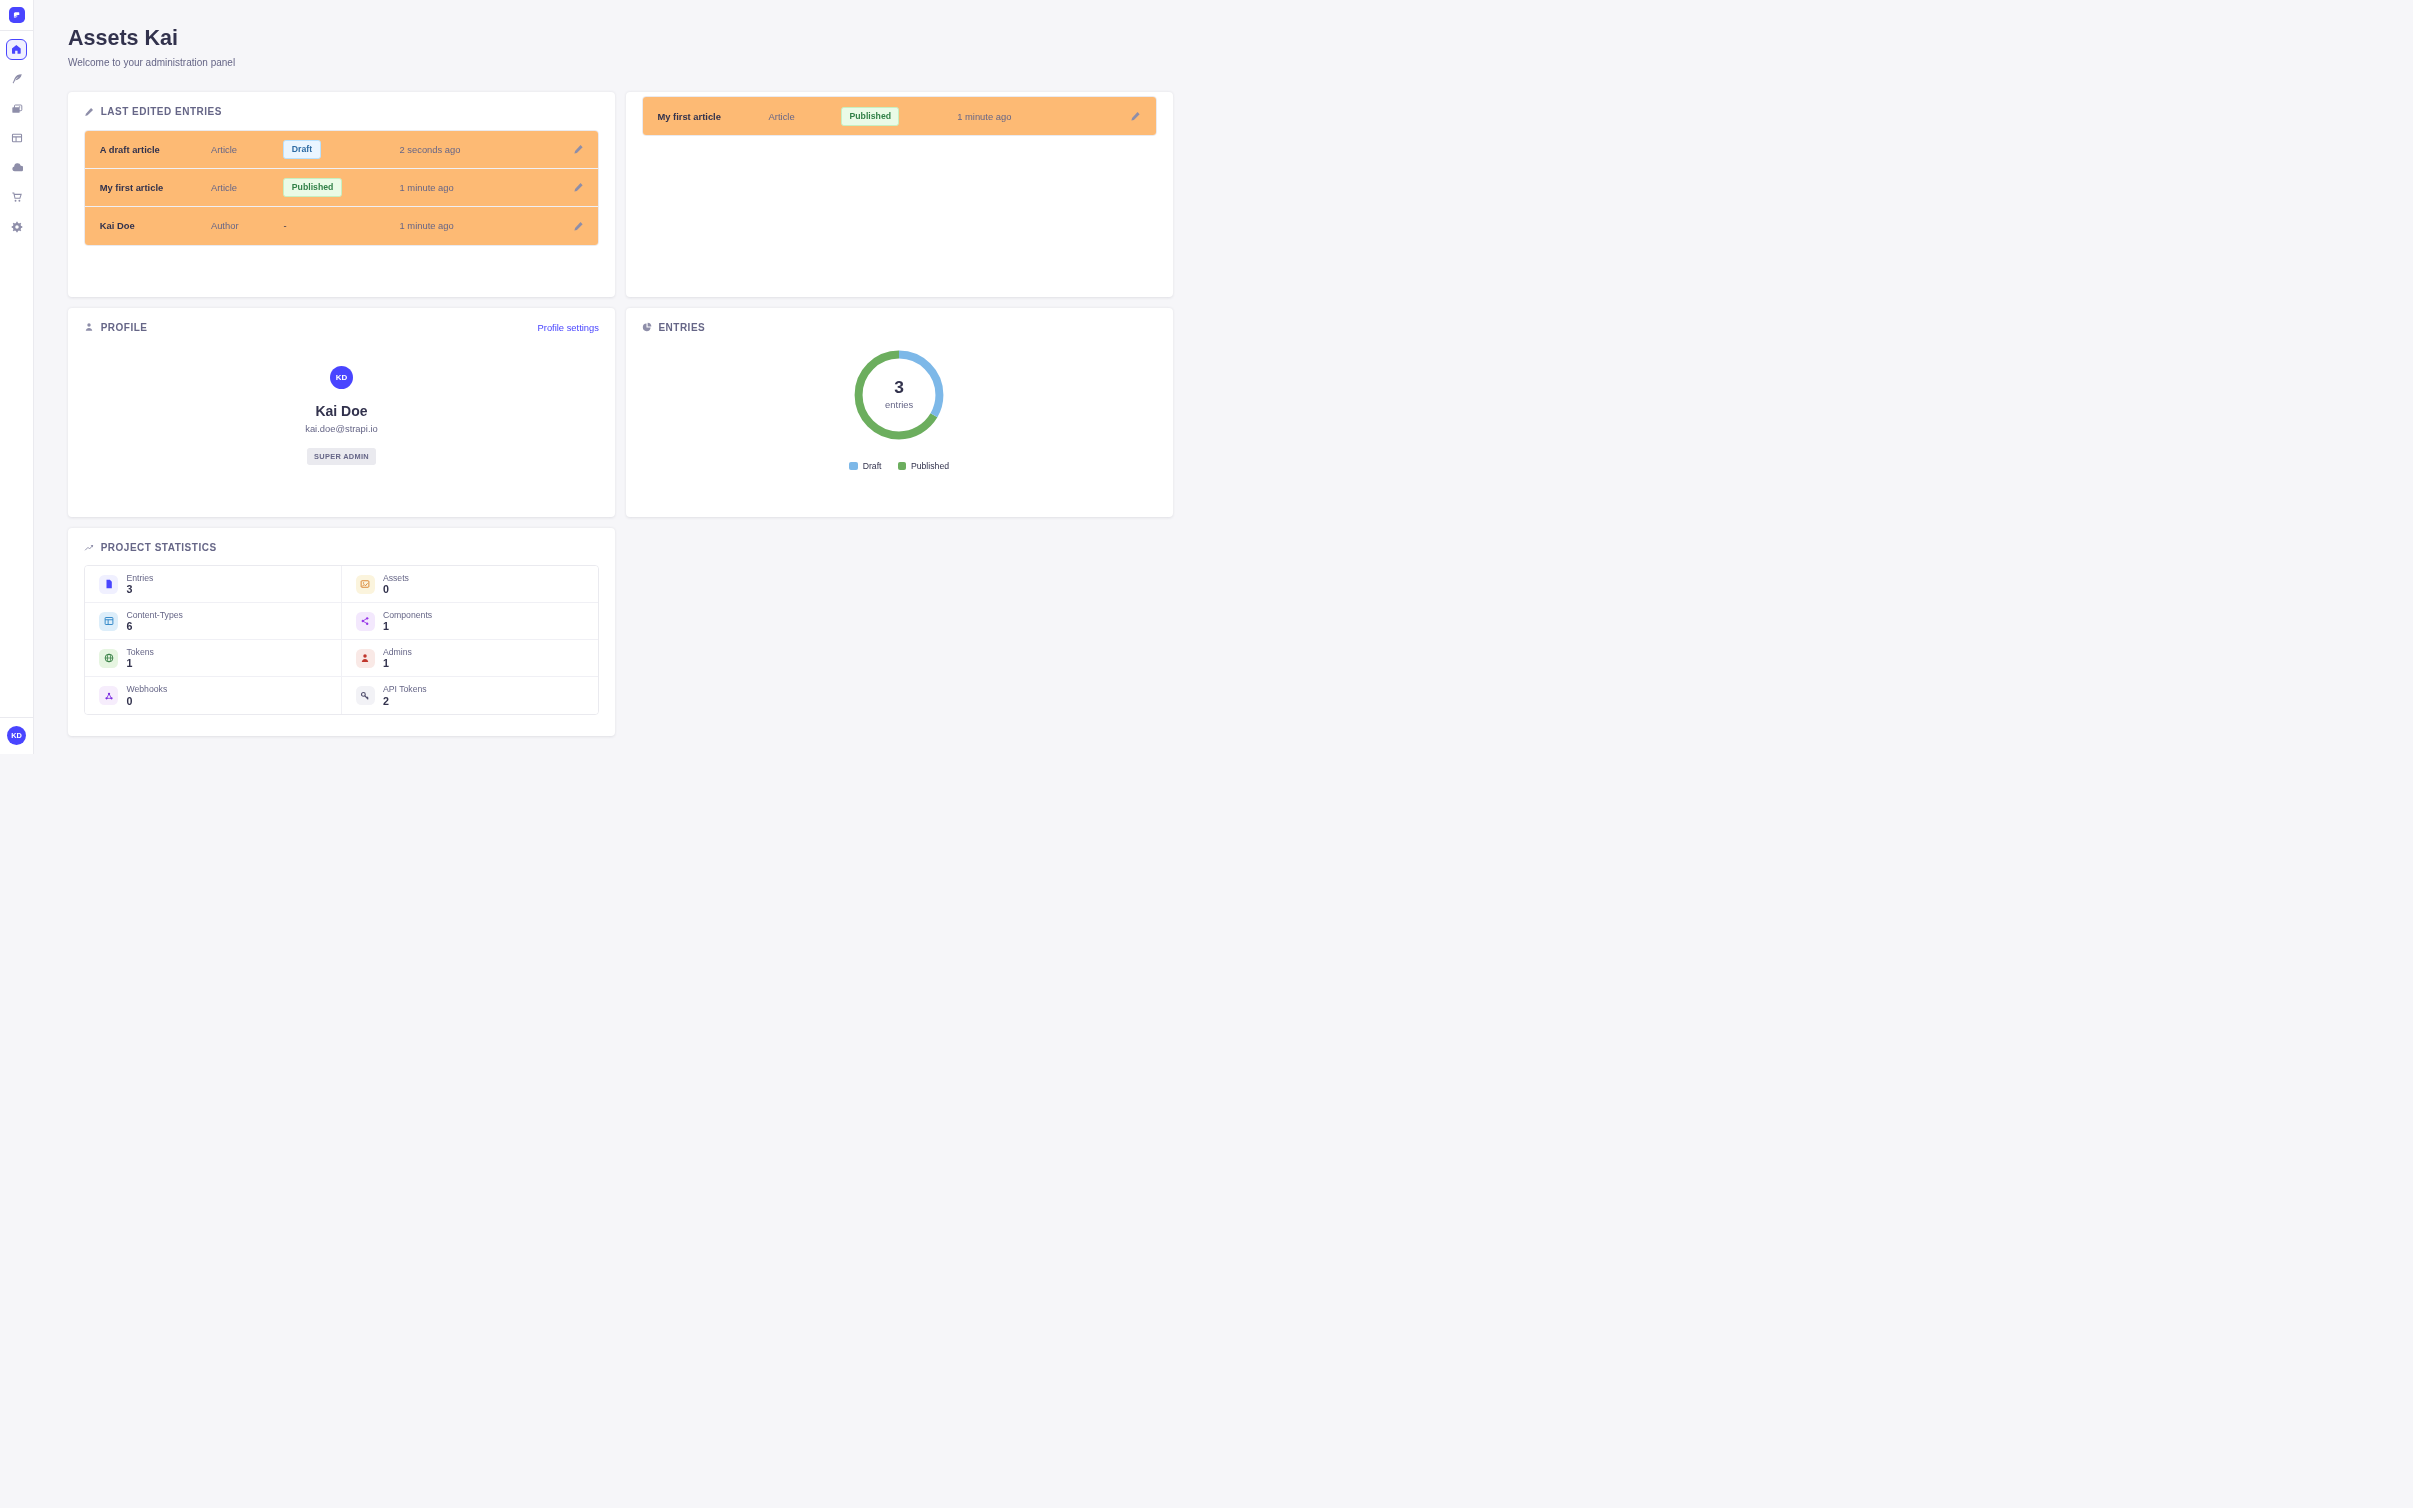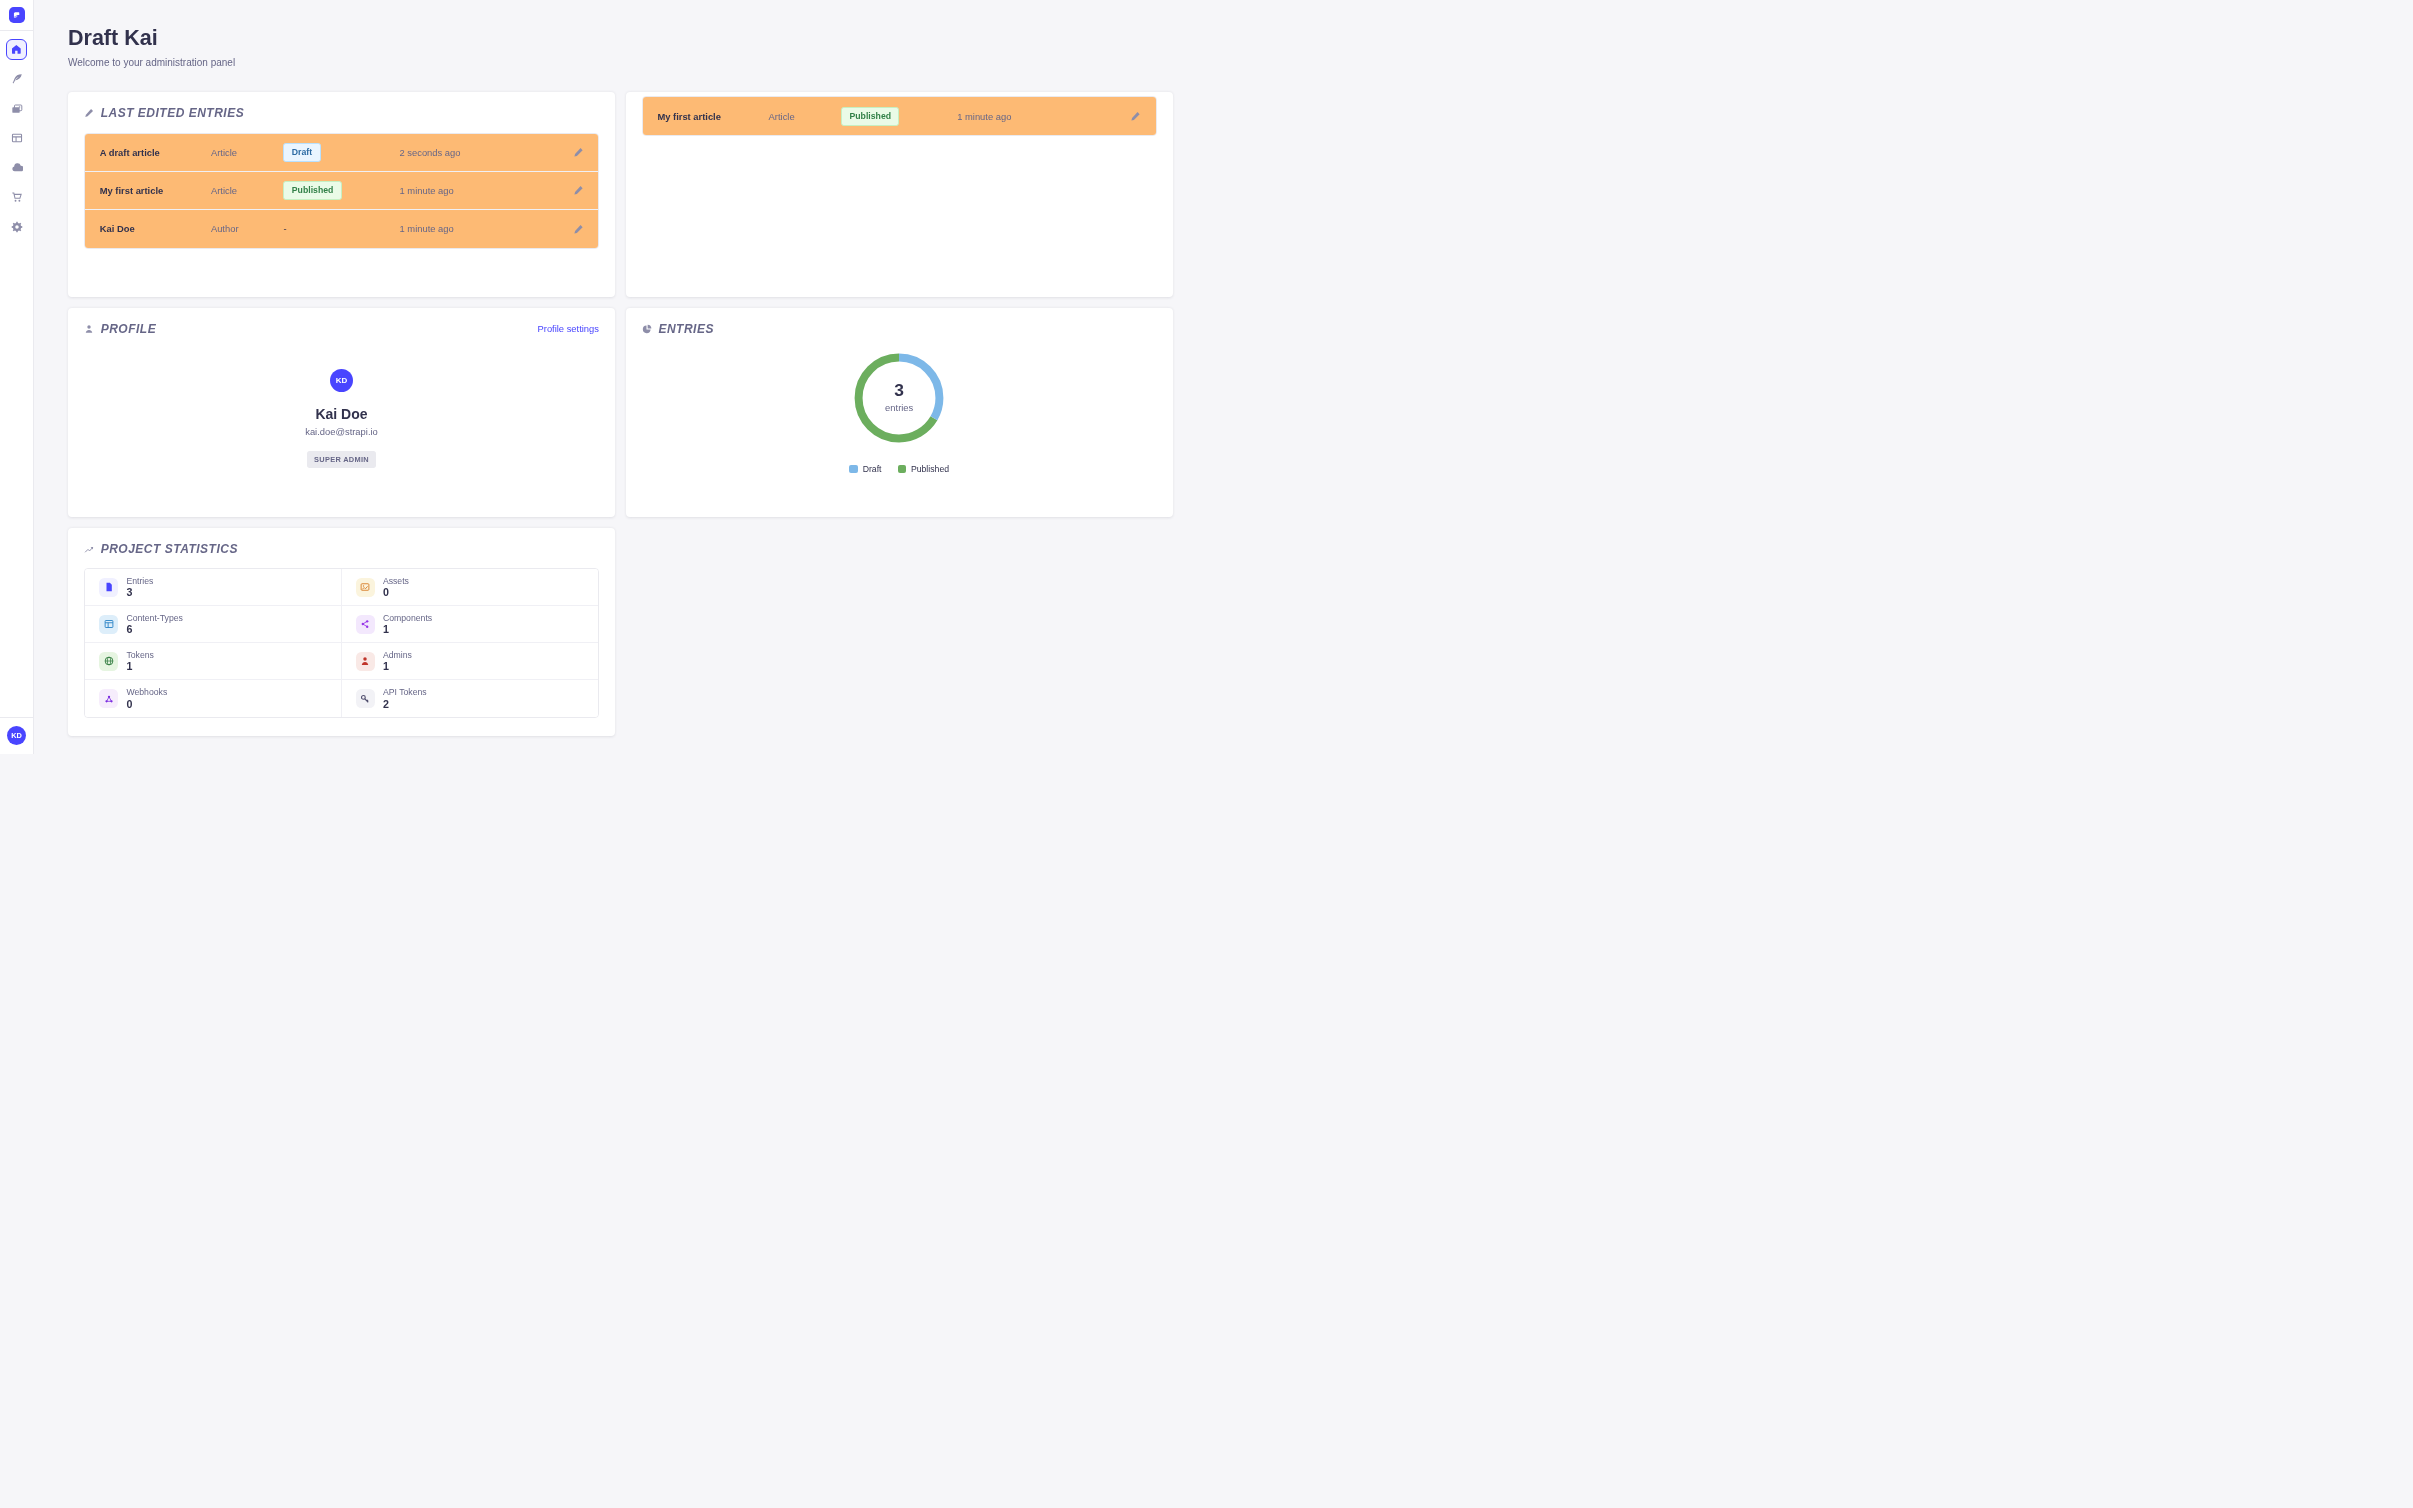--- a/index.html
+++ b/index.html
@@ -25,21 +25,21 @@
   
   main { flex:1; padding:25.5px 35px 0 34px; }
   h1 { font-size:21.5px; font-weight:bold; color:#32324d; }
   .subtitle { font-size:10px; color:#666687; margin-top:6.7px; }
 
   .grid { margin-top:24px; display:grid; grid-template-columns:547px 547px;
     grid-template-rows:205px 209px 208px; gap:10.7px; }
   .card { background:#fff; border-radius:4px; box-shadow:0 0.7px 2.7px rgba(33,33,52,.1); }
 
   .card-header { display:flex; align-items:center; gap:6.7px; padding:14px 16px 8.7px; }
-  .card-title { font-size:12px; font-weight:bold; letter-spacing:0.5px; color:#666687;font-style:italic; }
+  .card-title { font-size:10px; font-weight:bold; letter-spacing:0.5px; color:#666687; }
   .card-header .spacer { flex:1; }
   .hdr-icon { color:#8e8ea9; display:flex; }
   .link { font-size:9.4px; color:#4945ff; text-decoration:none; cursor:pointer;text-align:right; }
 
   .widget-table { margin:4px 16px 0; border:0.7px solid #eaeaef; border-radius:4px; overflow:hidden; }
   .trow { display:grid; grid-template-columns:23% 15% 24% 29% 1fr; align-items:center;
     height:38px; padding:0 14.7px; border-bottom:0.7px solid #f0f0f5; cursor:pointer; background:#fdba74; }
   .trow:last-child { border-bottom:none; }
   .cell-name { font-size:9.4px; font-weight:bold; color:#32324d; }
   .cell-muted { font-size:9.4px; color:#666687; }
@@ -161,21 +161,21 @@
         </span>
       </button>
     </nav>
     <div class="sidebar-bottom">
       <div class="sb-divider"></div>
       <div class="avatar-sm">KD</div>
     </div>
   </aside>
 
   <main>
-    <h1>Draft Kai</h1>
+    <h1>Assets Kai</h1>
     <p class="subtitle">Welcome to your administration panel</p>
 
     <div class="grid">
 
       <section class="card">
         <div class="card-header">
           <span class="hdr-icon">
             <svg width="10" height="10" viewBox="0 0 16 16">
                 <path fill="currentColor" d="M11.3 1.6l3.1 3.1-8.6 8.6-3.7 1 1-3.7z"></path>
               </svg>

